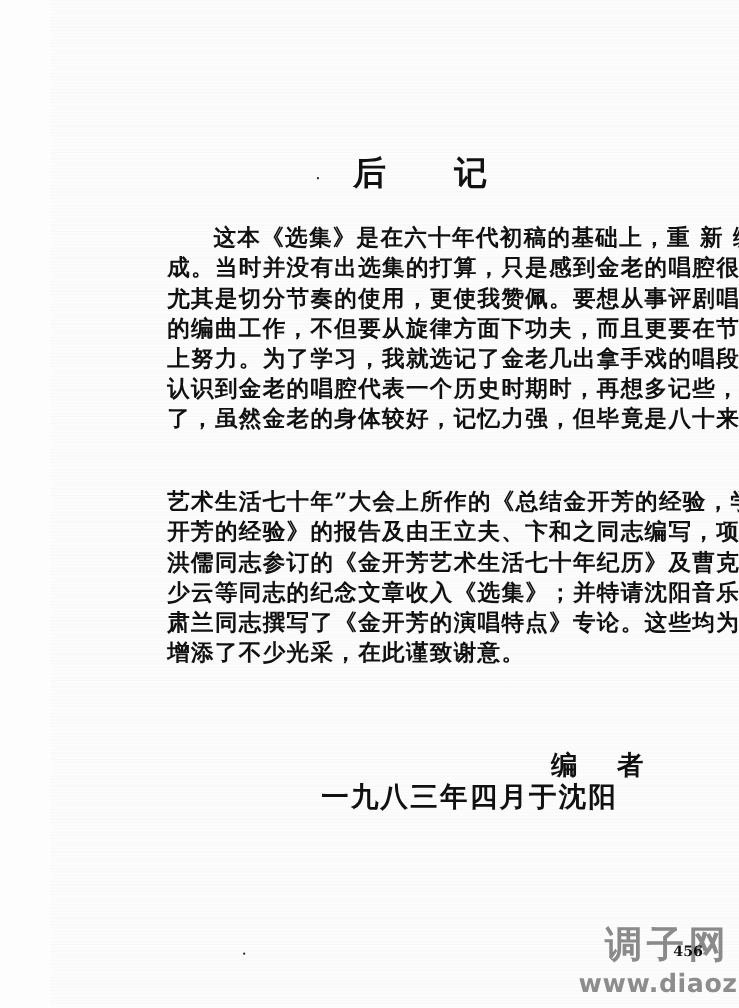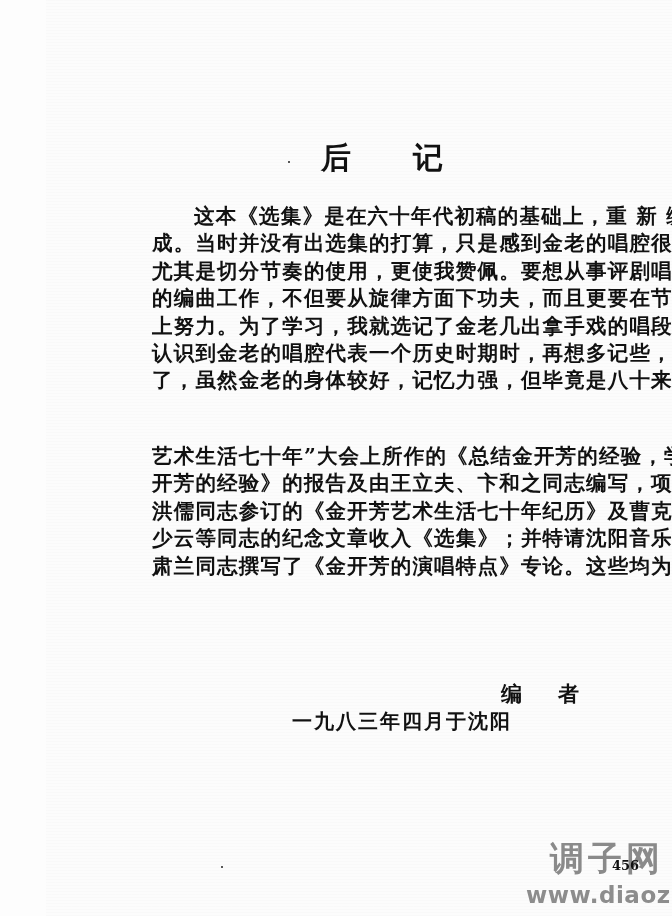--- a/index.html
+++ b/index.html
@@ -62,29 +62,29 @@
   .line.last {
     text-align-last: left;
   }
   .line.indent {
     padding-left: 42px;
   }
   .signature {
     position: absolute;
     top: 680px;
     left: 455px;
-    font-size: 21px;
+    font-size: 24px;
     font-weight: bold;
     letter-spacing: 36px;
   }
   .date {
     position: absolute;
     top: 708px;
     left: 246px;
-    font-size: 20px;
+    font-size: 25px;
     font-weight: bold;
     letter-spacing: 2px;
   }
   .watermark {
     position: absolute;
     left: 480px;
     top: 836px;
     width: 192px;
     height: 80px;
   }
@@ -137,20 +137,21 @@
     <span class="line">认识到金老的唱腔代表一个历史时期时，再想多记些，可是晚</span>
     <span class="line">了，虽然金老的身体较好，记忆力强，但毕竟是八十来岁的老</span>
   </div>
 
   <div class="body-text" style="top:443px;">
     <span class="line">艺术生活七十年”大会上所作的《总结金开芳的经验，学习金</span>
     <span class="line">开芳的经验》的报告及由王立夫、卞和之同志编写，项冶、刘</span>
     <span class="line">洪儒同志参订的《金开芳艺术生活七十年纪历》及曹克英、韩</span>
     <span class="line">少云等同志的纪念文章收入《选集》；并特请沈阳音乐学院郑</span>
     <span class="line">肃兰同志撰写了《金开芳的演唱特点》专论。这些均为《选集》</span>
+    <span class="line last">增添了不少光采，在此谨致谢意。</span>
   </div>
 
   <div class="signature">编者</div>
   <div class="date">一九八三年四月于沈阳</div>
 
   <div class="watermark">
     <div class="wm-title">调子网</div>
     <div class="wm-url">www.diaozi.com</div>
   </div>
 

